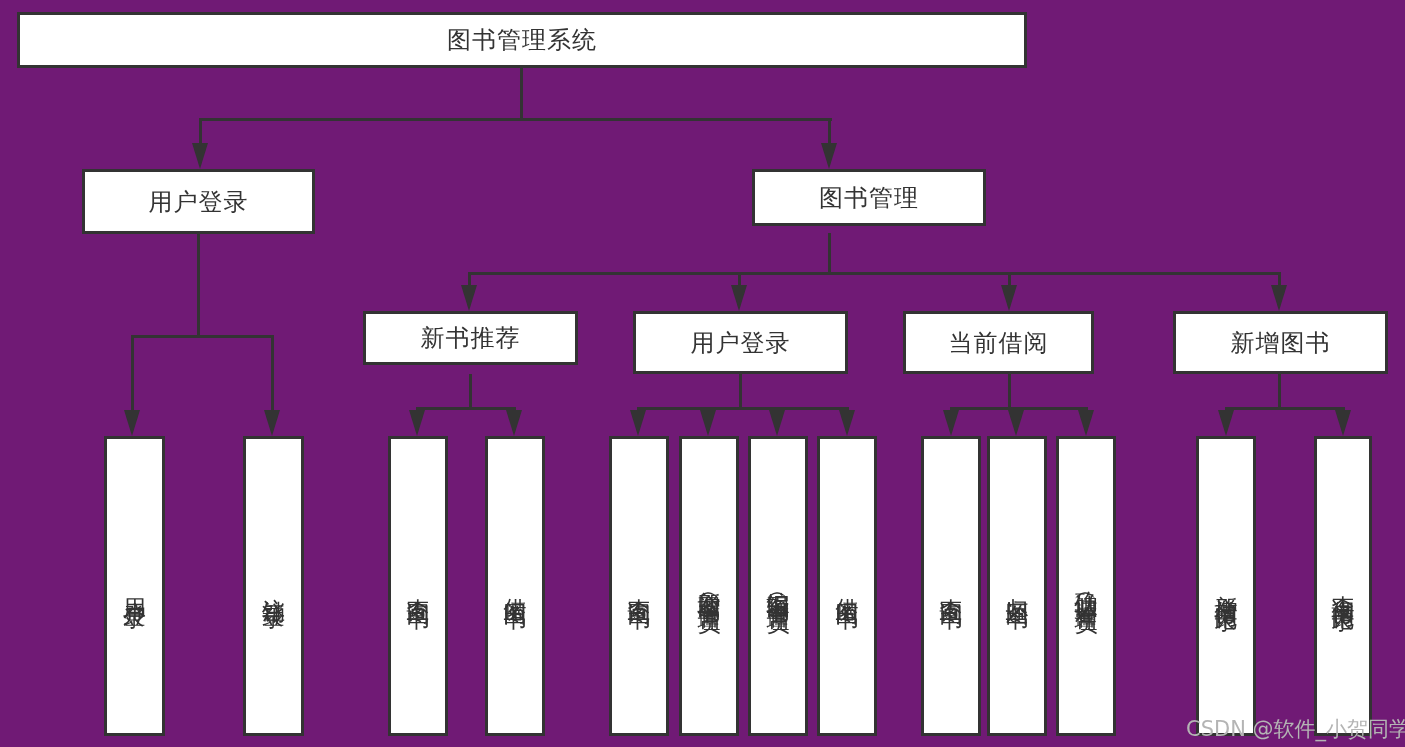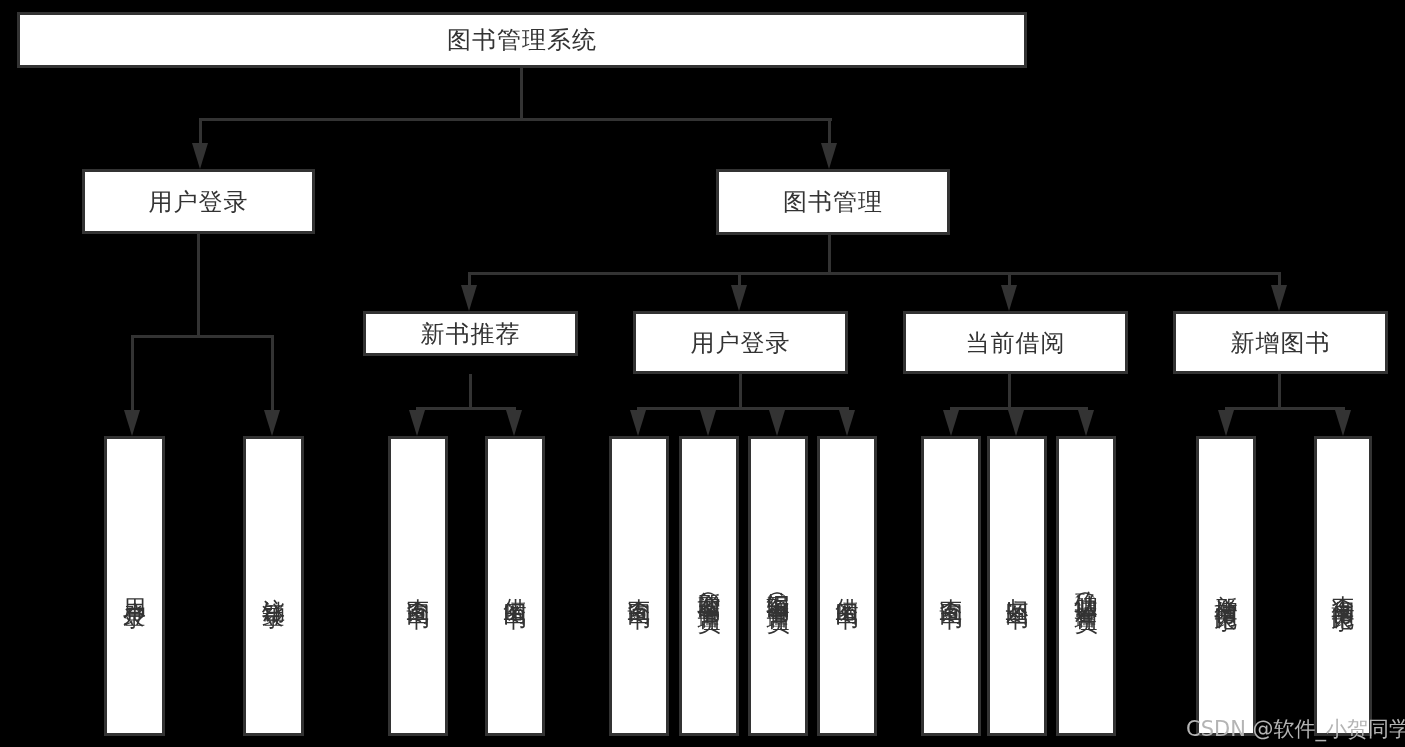--- a/index.html
+++ b/index.html
@@ -1,19 +1,19 @@
 <!DOCTYPE html>
 <html><head>
 <meta charset="utf-8">
 <style>
   html,body{margin:0;padding:0;background:#fff;}
   #canvas{
     position:relative;
     width:1405px;height:747px;
-    background:#000000;
+    background:#701a75;
     font-family:"DejaVu Sans","Liberation Sans",sans-serif;
     color:#333;
     overflow:hidden;
   }
   .node{
     position:absolute;
     box-sizing:border-box;
     border:3px solid #333;
     background:#fff;
     display:flex;
@@ -54,27 +54,27 @@
 </style>
 </head>
 <body>
 
 <div id="canvas">
 
   <div class="node" style="left:17px;top:12px;width:1010px;height:56px;">图书管理系统</div>
 
   <div class="node" style="left:82px;top:169px;width:233px;height:65px;">用户登录</div>
 
-  <div class="node" style="left:716px;top:169px;width:234px;height:66px;">图书管理</div>
+  <div class="node" style="left:752px;top:169px;width:234px;height:57px;">图书管理</div>
 
-  <div class="node" style="left:363px;top:311px;width:215px;height:45px;">新书推荐</div>
+  <div class="node" style="left:363px;top:311px;width:215px;height:54px;">新书推荐</div>
 
   <div class="node" style="left:633px;top:311px;width:215px;height:63px;">用户登录</div>
 
-  <div class="node" style="left:903px;top:311px;width:225px;height:63px;">当前借阅</div>
+  <div class="node" style="left:903px;top:311px;width:191px;height:63px;">当前借阅</div>
 
   <div class="node" style="left:1173px;top:311px;width:215px;height:63px;">新增图书</div>
 
   <div class="node leaf" style="left:104px;top:436px;width:61px;height:300px;">用户登录</div>
 
   <div class="node leaf" style="left:243px;top:436px;width:61px;height:300px;">注销登录</div>
 
   <div class="node leaf" style="left:388px;top:436px;width:60px;height:300px;">查询图书</div>
 
   <div class="node leaf" style="left:485px;top:436px;width:60px;height:300px;">借阅图书</div>

